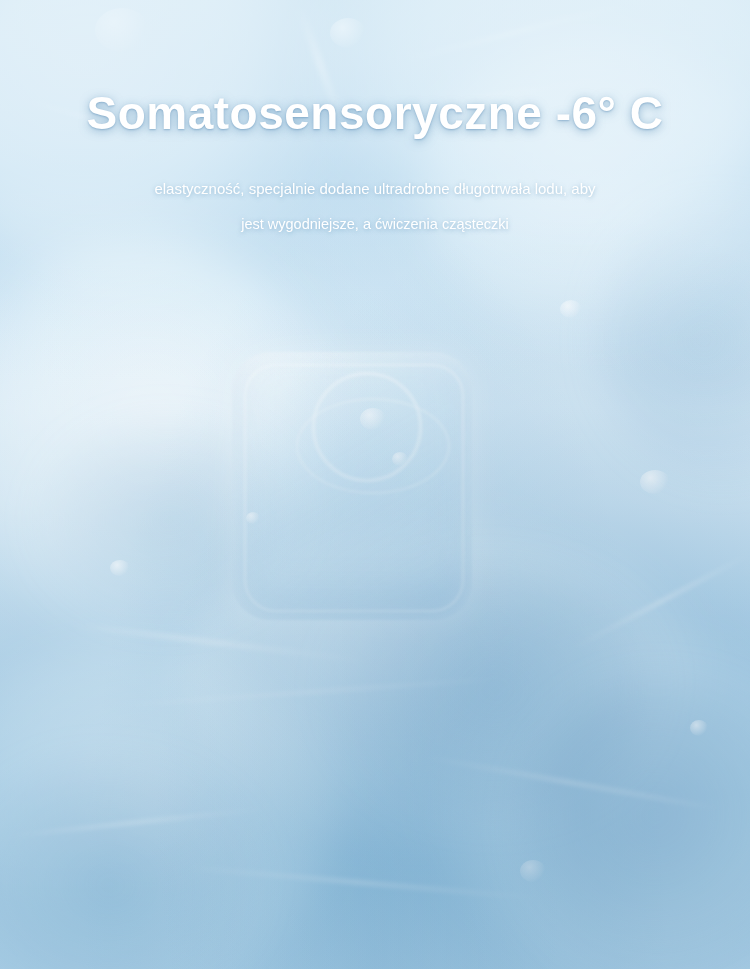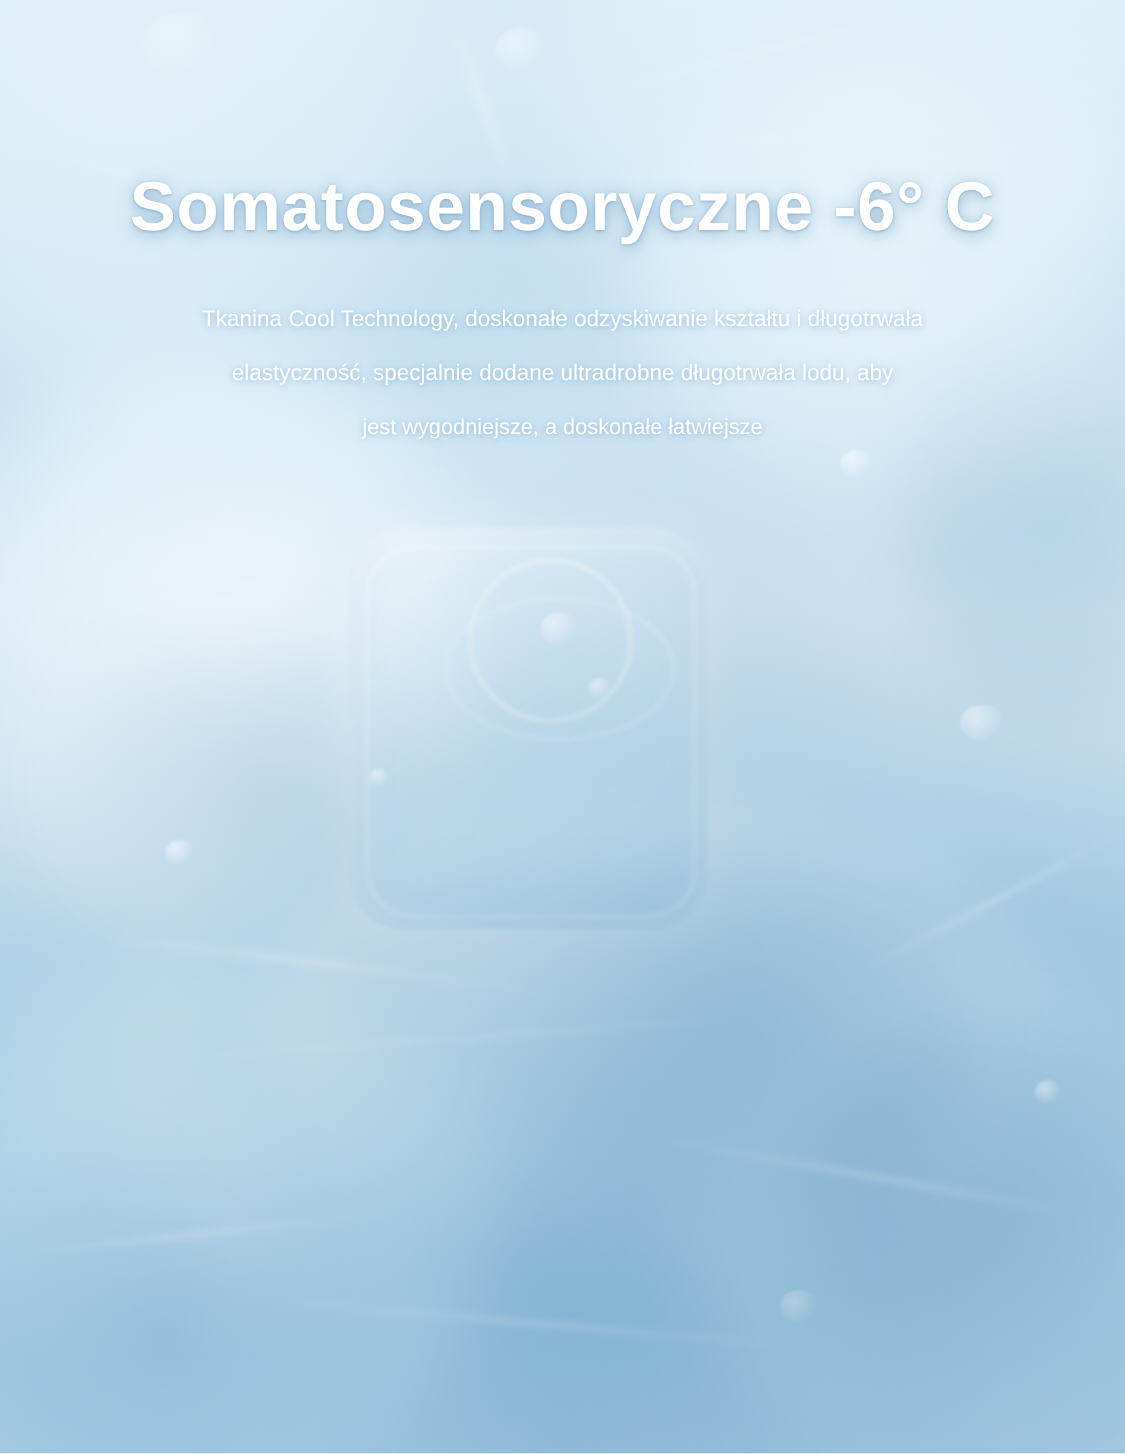--- a/index.html
+++ b/index.html
@@ -159,21 +159,21 @@
     background: linear-gradient(180deg, rgba(213,234,246,.55) 0%, rgba(205,230,245,.45) 45%, rgba(200,227,243,0) 100%);
   }
 
   
   .copy {
     position: absolute;
     left: 0;
     top: 0;
     width: 750px;
     text-align: center;
-    padding-top: 112px;
+    padding-top: 88px;
     box-sizing: border-box;
   }
   .headline {
     font-size: 46px;
     font-weight: 700;
     letter-spacing: .5px;
     color: #ffffff;
     text-shadow:
       0 2px 10px rgba(90,140,180,.55),
       0 1px 2px rgba(80,130,175,.45);
@@ -238,19 +238,18 @@
   <div class="bubble" style="left:110px; top:560px; width:20px; height:16px;"></div>
   <div class="bubble" style="left:520px; top:860px; width:26px; height:22px;"></div>
   <div class="bubble" style="left:690px; top:720px; width:18px; height:16px;"></div>
 
   <div class="frost"></div>
   <div class="text-wash"></div>
 
   <div class="copy">
     <h1 class="headline">Somatosensoryczne -6° C</h1>
     <p class="subcopy">
-      <span class="l1">Tkanina Cool Technology, doskonałe odzyskiwanie kształtu i długotrwała</span>
       <span class="l2">elastyczność, specjalnie dodane ultradrobne długotrwała lodu, aby</span>
-      <span class="l4">jest wygodniejsze, a doskonałe łatwiejsze</span>
+      <span class="l4">jest wygodniejsze, a ćwiczenia cząsteczki</span>
     </p>
   </div>
 
 </div>
 
 </body></html>

